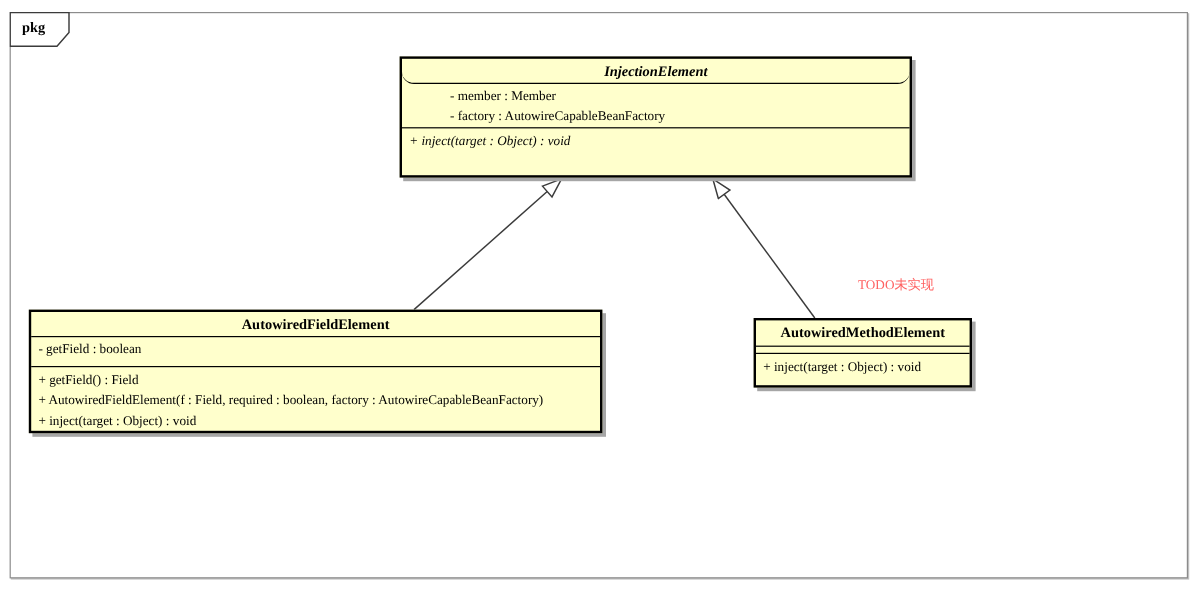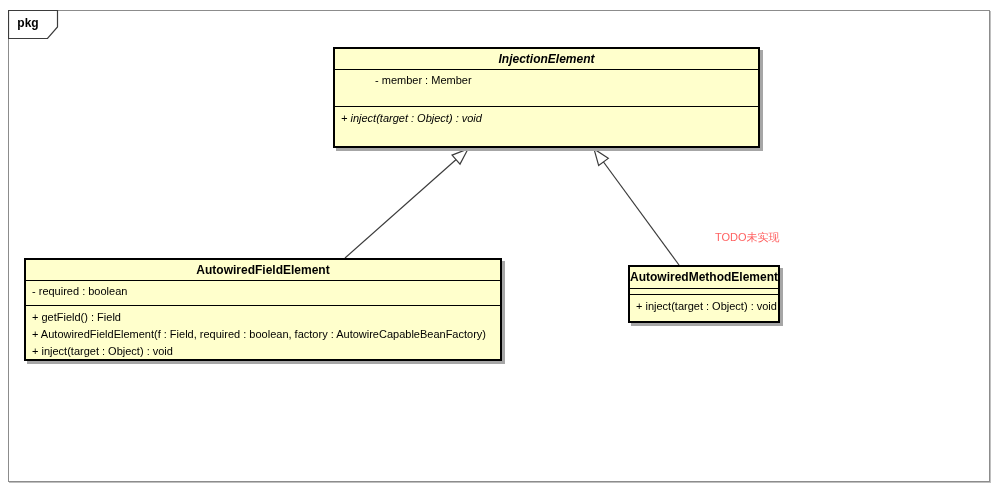--- a/index.html
+++ b/index.html
@@ -8,20 +8,21 @@
     background: #FFFFFF;
     font-family: "Liberation Sans", "DejaVu Sans", sans-serif;
   }
   .canvas {
     position: relative;
     width: 1000px;
     height: 492px;
     background: var(--background, #fff);
     overflow: hidden;
     color: var(--text-color, #000);
+    font-family: Liberation Serif, serif;
   }
   .frame {
     position: absolute;
     left: 8px;
     top: 10px;
     width: 982px;
     height: 472px;
     border: 1px solid var(--frame-border, #8c8c8c);
     box-shadow: 1px 1px 0 rgba(0,0,0,0.25);
     box-sizing: border-box;
@@ -94,26 +95,26 @@
   .todo-note {
     position: absolute;
     left: 715px;
     top: 230px;
     font-size: 11px;
     color: var(--todo-red, #ff6161);
     white-space: nowrap;
   }
   
   .box-injection { left: 333px; top: 47px;  width: 427px; height: 101px; }
-  .box-injection .uml-title { height: 21px; line-height: 20px; }
+  .box-injection .uml-title { height: 21px; line-height: 20px; border-radius: 10px; }
   .box-injection .uml-attrs { height: 37px; padding-left: 40px; }
   .box-field     { left: 24px;  top: 258px; width: 478px; height: 103px; }
   .box-field .uml-title { height: 21px; line-height: 20px; }
   .box-field .uml-attrs { height: 25px; }
-  .box-method    { left: 628px; top: 265px; width: 152px; height: 58px; justify-content: center; }
+  .box-method    { left: 628px; top: 265px; width: 182px; height: 58px; justify-content: center; }
   .box-method .uml-title { height: 22px; line-height: 21px; }
   .box-method .uml-attrs { height: 6px; padding: 0; }
 </style>
 </head>
 <body>
 
 <div class="canvas">
 
   <div class="frame"></div>
 
@@ -129,30 +130,31 @@
       </marker>
     </defs>
     <line x1="345" y1="258" x2="468" y2="149" marker-end="url(#tri)"></line>
     <line x1="679" y1="265" x2="594" y2="149" marker-end="url(#tri)"></line>
   </svg>
 
   <div class="uml-class box-injection">
     <div class="uml-title abstract">InjectionElement</div>
     <div class="uml-attrs">
       <div class="uml-line">- member : Member</div>
+      <div class="uml-line">- factory : AutowireCapableBeanFactory</div>
     </div>
     <div class="uml-methods">
       <div class="uml-line italic">+ inject(target : Object) : void</div>
     </div>
   </div>
 
   <div class="uml-class box-field">
     <div class="uml-title">AutowiredFieldElement</div>
     <div class="uml-attrs">
-      <div class="uml-line">- required : boolean</div>
+      <div class="uml-line">- getField : boolean</div>
     </div>
     <div class="uml-methods">
       <div class="uml-line">+ getField() : Field</div>
       <div class="uml-line">+ AutowiredFieldElement(f : Field, required : boolean, factory : AutowireCapableBeanFactory)</div>
       <div class="uml-line">+ inject(target : Object) : void</div>
     </div>
   </div>
 
   <div class="uml-class box-method">
     <div class="uml-title">AutowiredMethodElement</div>

